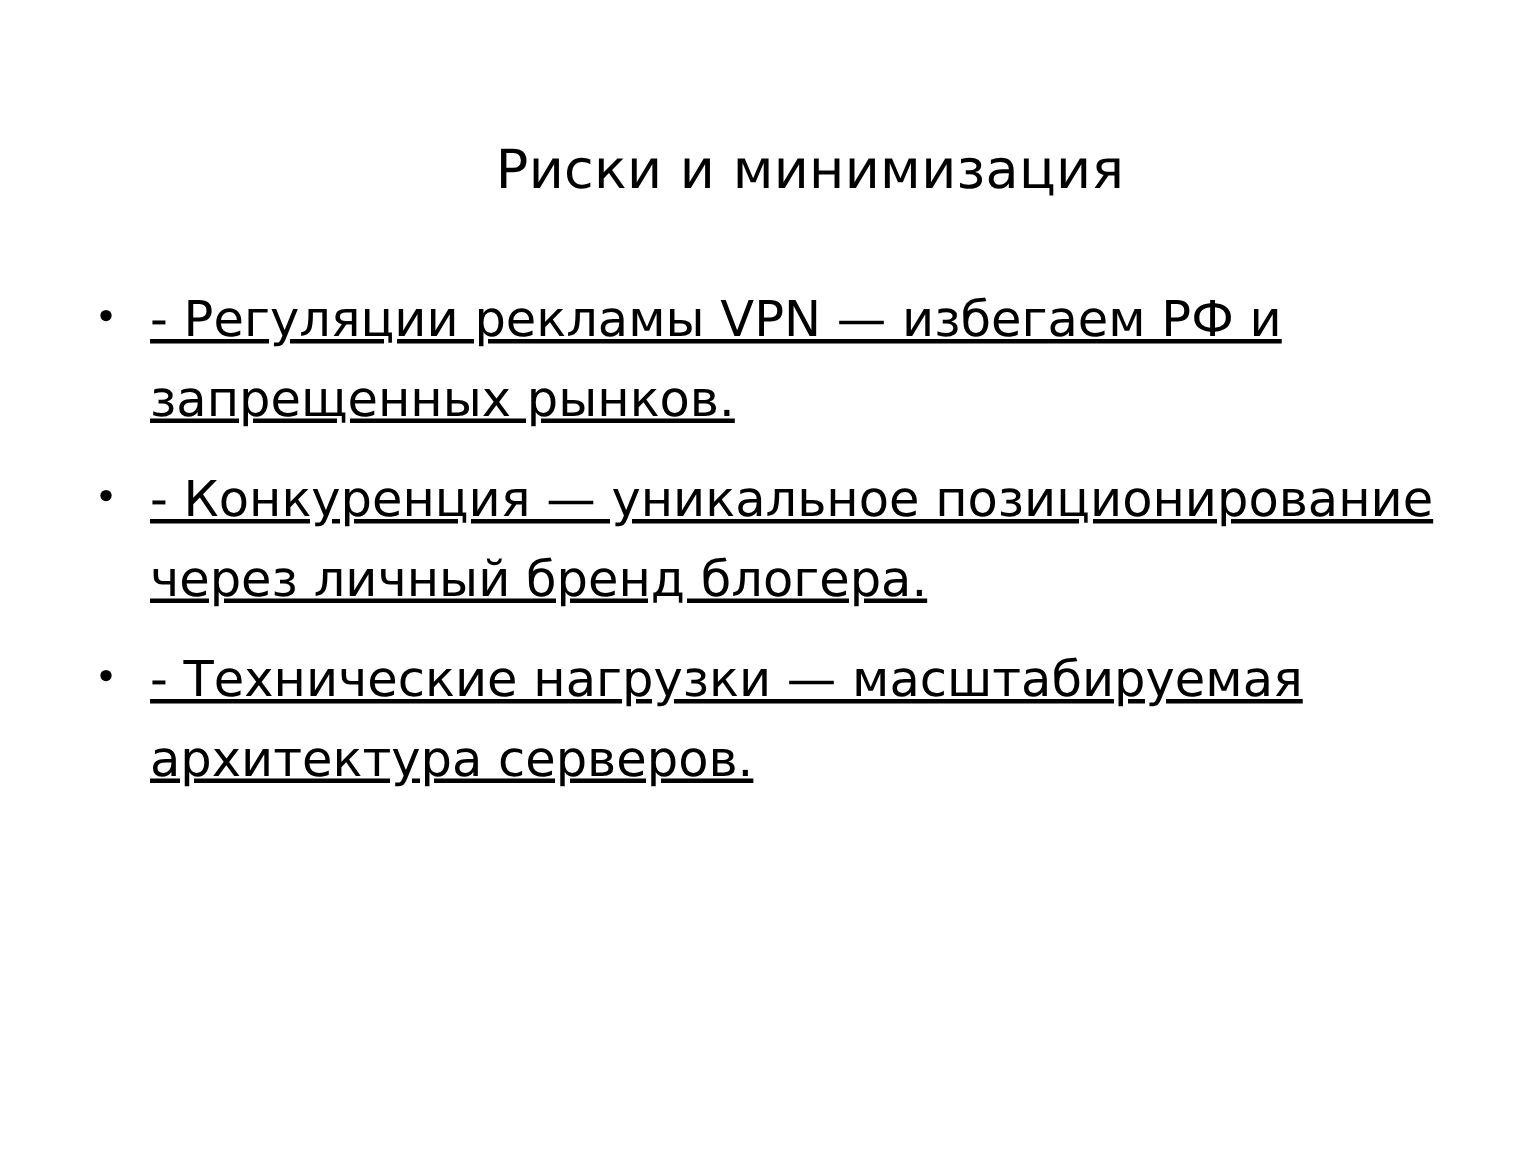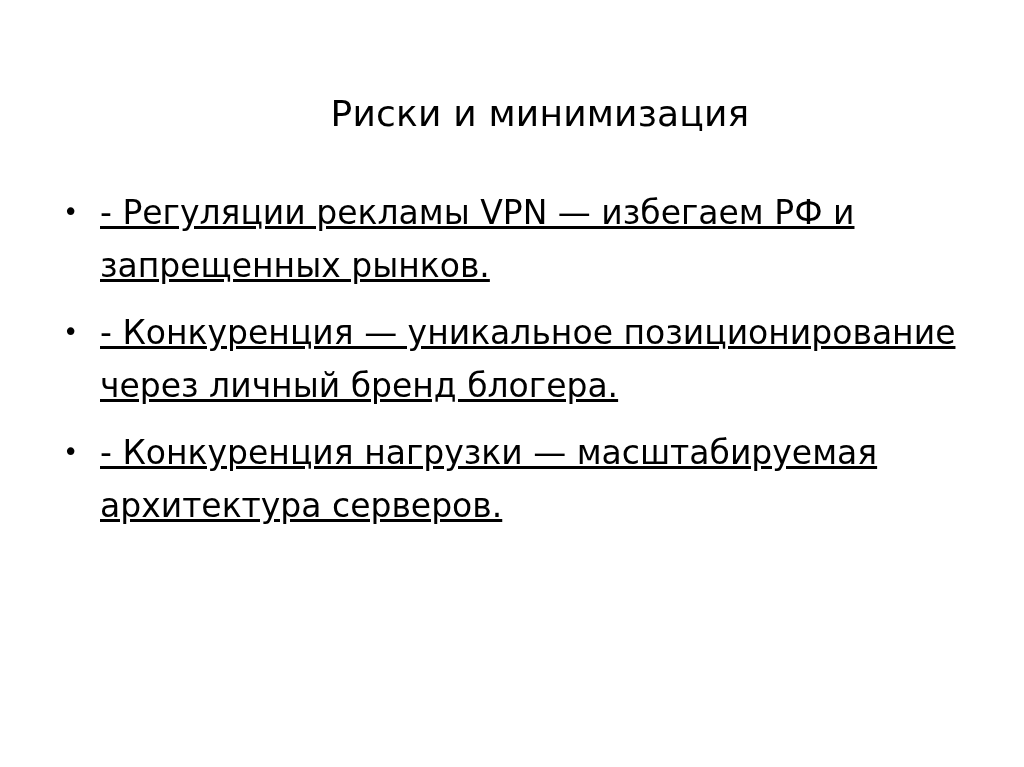--- a/index.html
+++ b/index.html
@@ -94,18 +94,18 @@
       <span class="bullet-text">- Регуляции рекламы VPN — избегаем РФ и запрещенных рынков.</span>
     </li>
 
     <li class="bullet-item">
       <span class="bullet-marker">•</span>
       <span class="bullet-text">- Конкуренция — уникальное позиционирование через личный бренд блогера.</span>
     </li>
 
     <li class="bullet-item">
       <span class="bullet-marker">•</span>
-      <span class="bullet-text">- Конкуренция нагрузки — масштабируемая архитектура серверов.</span>
+      <span class="bullet-text">- Технические нагрузки — масштабируемая архитектура серверов.</span>
     </li>
 
   </ul>
 
 </div>
 
 </body></html>

